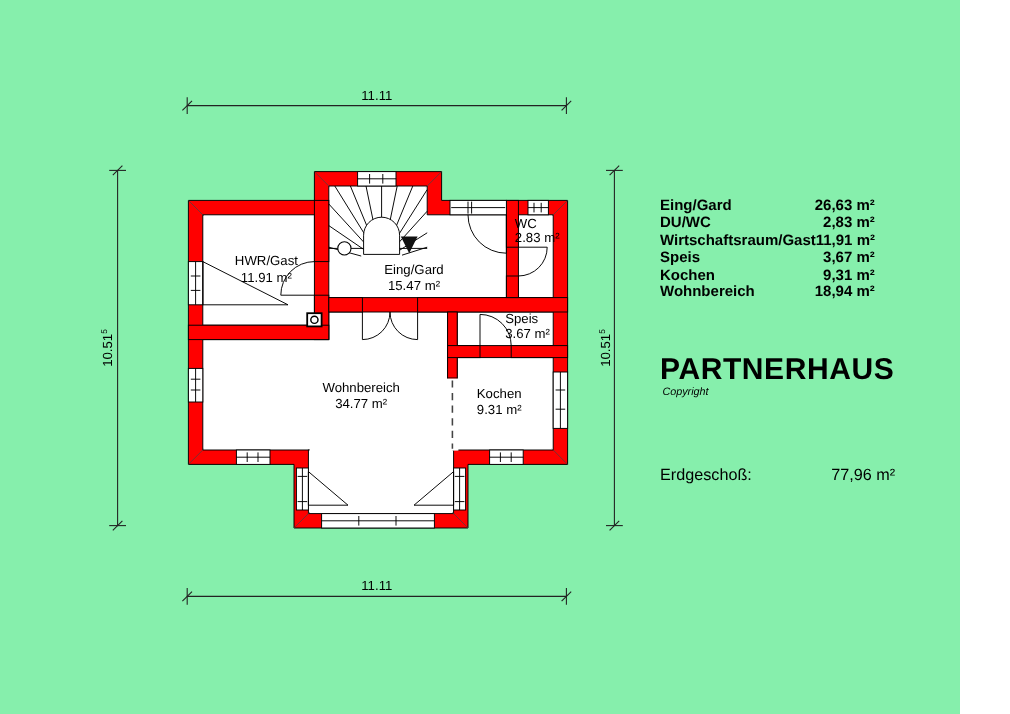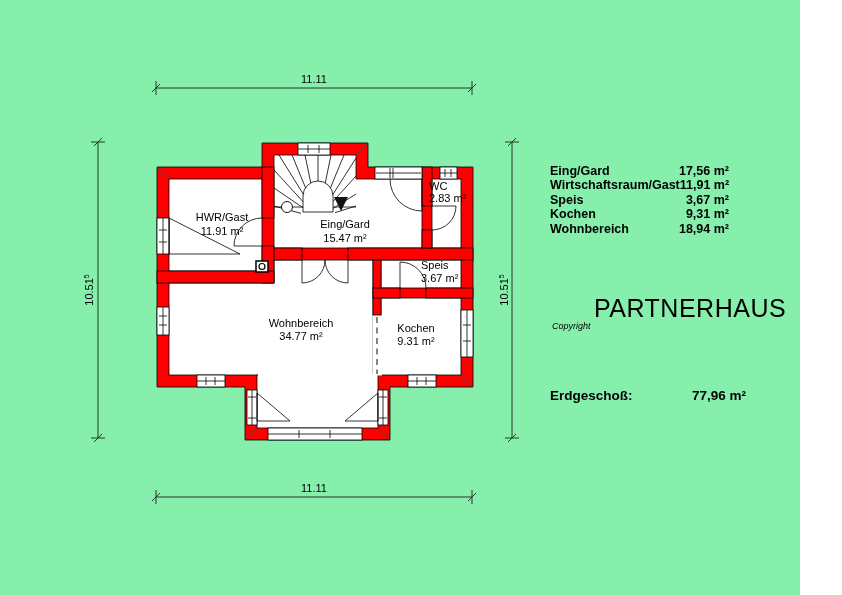--- a/index.html
+++ b/index.html
@@ -11,24 +11,24 @@
   .erase{fill:#ffffff;stroke:none;}
   .ln{stroke:#000;stroke-width:0.8;fill:none;}
   .thin{stroke:#444;stroke-width:0.6;fill:none;}
   .dim{stroke:#222;stroke-width:0.9;fill:none;}
   .roomlabel{font-size:11px;fill:#000;}
   .dimlabel{font-size:11px;fill:#000;}
   .legend{position:absolute;left:550px;top:164px;width:179px;}
   .lrow{display:flex;justify-content:space-between;font-weight:bold;
         font-size:12.5px;line-height:14.4px;white-space:nowrap;}
   .brand{position:absolute;left:550px;top:295px;}
-  .brand-title{font-weight:normal;font-size:25px;letter-spacing:.5px;line-height:26px;margin-left:44px;}
+  .brand-title{font-weight:bold;font-size:25px;letter-spacing:.5px;line-height:26px;}
   .brand-copy{font-size:9px;margin-left:2px;font-style:italic;}
   .totals{position:absolute;left:550px;top:388px;width:196px;}
-  .trow{display:flex;justify-content:space-between;font-weight:bold;
+  .trow{display:flex;justify-content:space-between;font-weight:normal;
         font-size:13.5px;line-height:15.4px;white-space:nowrap;}
 </style>
 </head>
 <body>
 
 <div class="page">
 
 <svg class="plan-svg" width="842" height="595" viewBox="0 0 842 595">
 
   <g>
@@ -243,21 +243,25 @@
     <text class="roomlabel" x="301" y="327" text-anchor="middle">Wohnbereich</text>
     <text class="roomlabel" x="301" y="340" text-anchor="middle">34.77 m²</text>
     <text class="roomlabel" x="416" y="332" text-anchor="middle">Kochen</text>
     <text class="roomlabel" x="416" y="345" text-anchor="middle">9.31 m²</text>
   </g>
 </svg>
 
 <div class="legend">
   <div class="lrow">
     <span>Eing/Gard</span>
-    <span>17,56 m²</span>
+    <span>26,63 m²</span>
+  </div>
+  <div class="lrow">
+    <span>DU/WC</span>
+    <span>2,83 m²</span>
   </div>
   <div class="lrow">
     <span>Wirtschaftsraum/Gast</span>
     <span>11,91 m²</span>
   </div>
   <div class="lrow">
     <span>Speis</span>
     <span>3,67 m²</span>
   </div>
   <div class="lrow">

